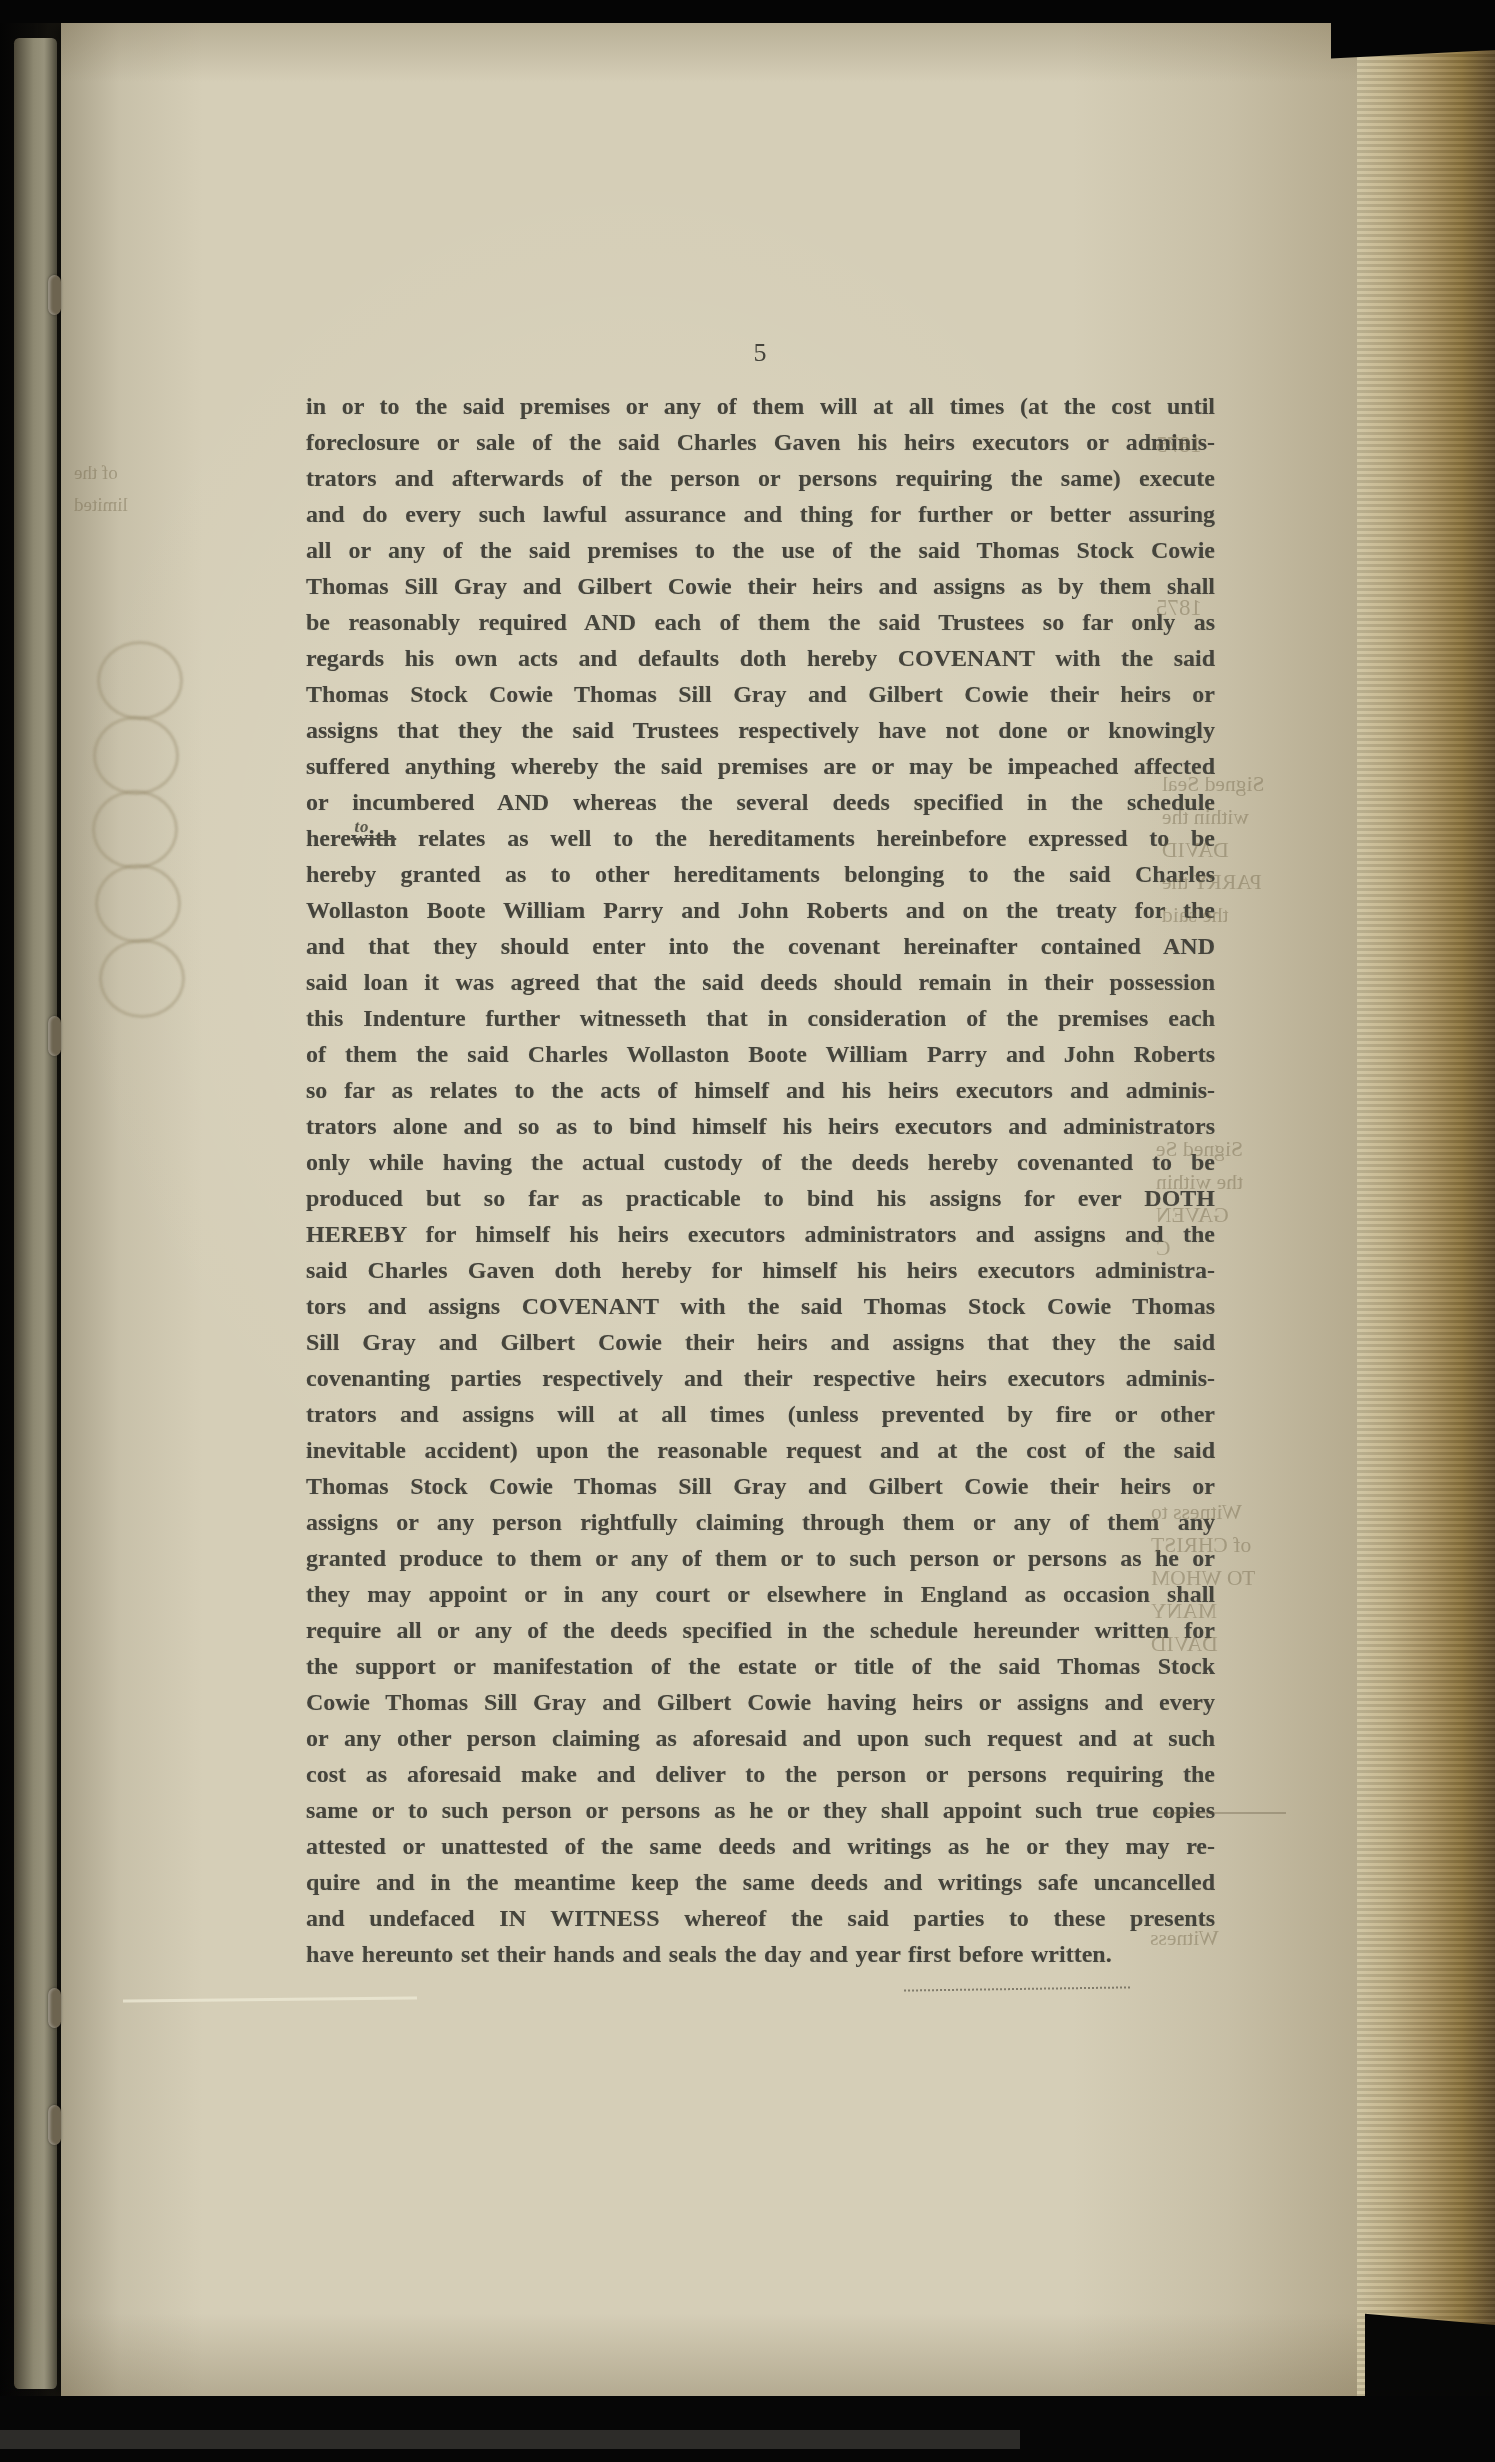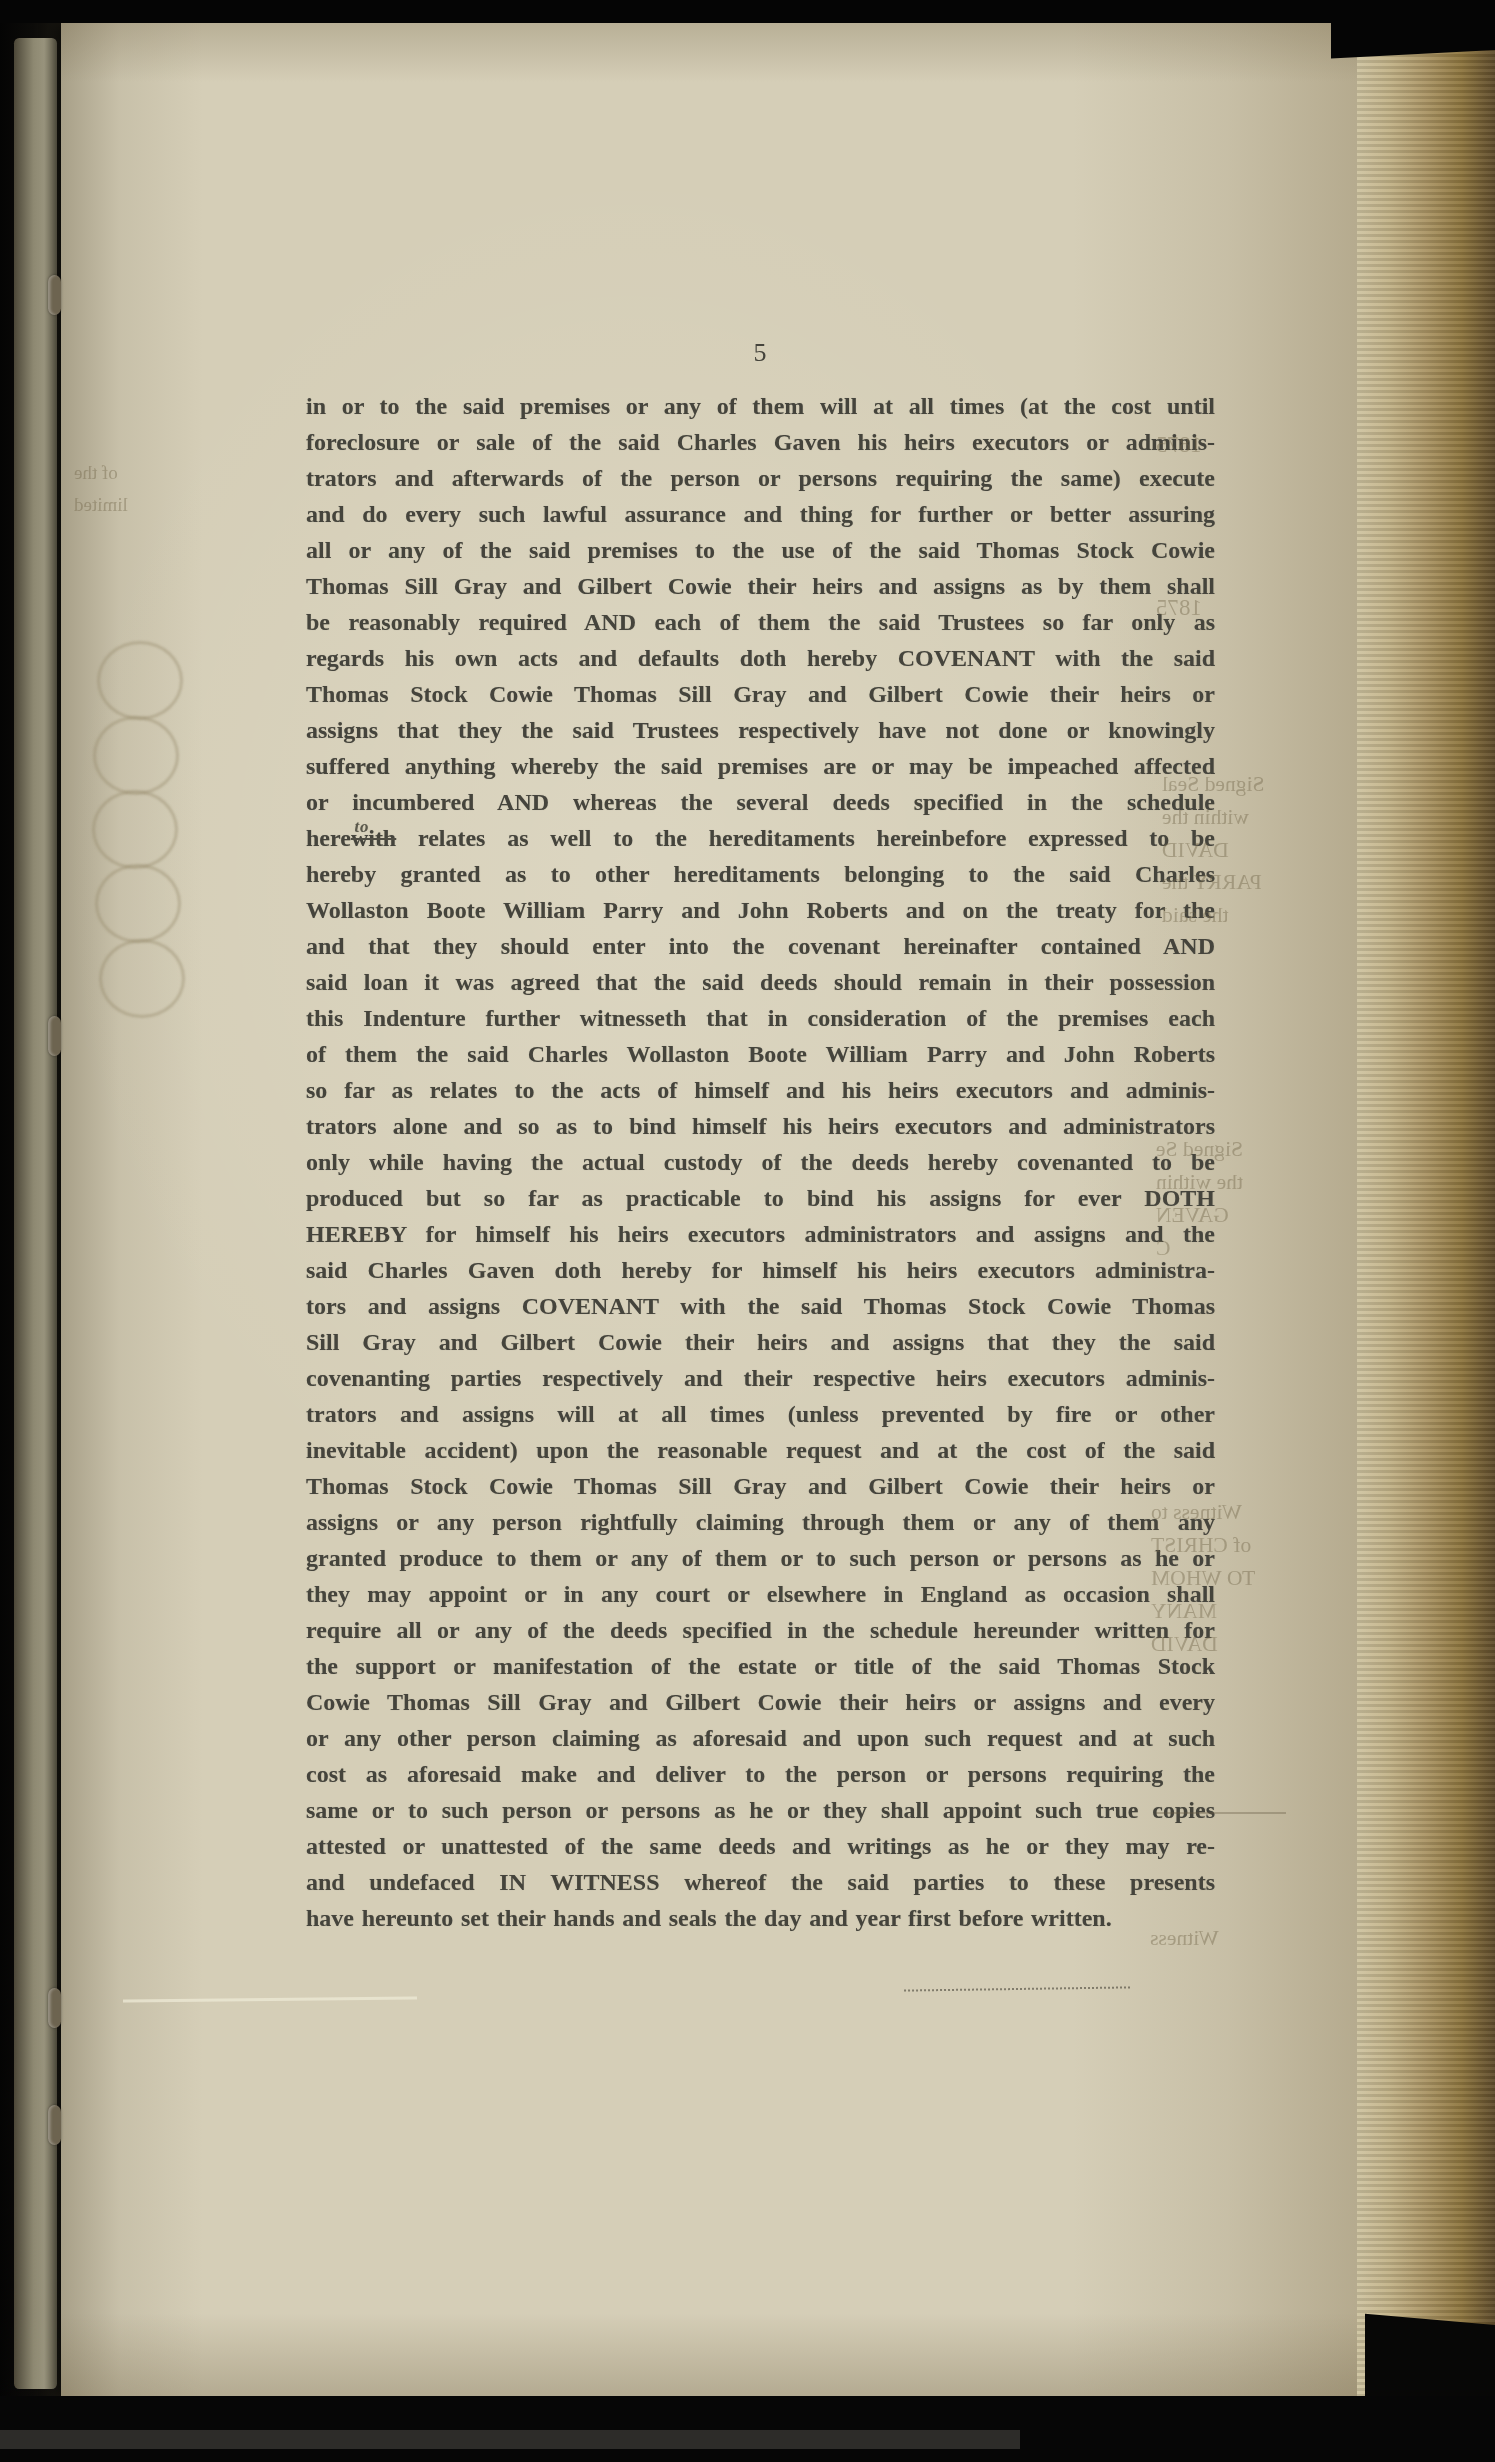--- a/index.html
+++ b/index.html
@@ -123,25 +123,26 @@
       <div class="text-line">Sill Gray and Gilbert Cowie their heirs and assigns that they the said</div>
       <div class="text-line">covenanting parties respectively and their respective heirs executors adminis-</div>
       <div class="text-line">trators and assigns will at all times (unless prevented by fire or other</div>
       <div class="text-line">inevitable accident) upon the reasonable request and at the cost of the said</div>
       <div class="text-line">Thomas Stock Cowie Thomas Sill Gray and Gilbert Cowie their heirs or</div>
       <div class="text-line">assigns or any person rightfully claiming through them or any of them any</div>
       <div class="text-line">granted produce to them or any of them or to such person or persons as he or</div>
       <div class="text-line">they may appoint or in any court or elsewhere in England as occasion shall</div>
       <div class="text-line">require all or any of the deeds specified in the schedule hereunder written for</div>
       <div class="text-line">the support or manifestation of the estate or title of the said Thomas Stock</div>
-      <div class="text-line">Cowie Thomas Sill Gray and Gilbert Cowie their heirs or assigns and every</div>
+      <div class="text-line">Cowie Thomas Sill Gray and Gilbert Cowie having heirs or assigns and every</div>
       <div class="text-line">or any other person claiming as aforesaid and upon such request and at such</div>
       <div class="text-line">cost as aforesaid make and deliver to the person or persons requiring the</div>
       <div class="text-line">same or to such person or persons as he or they shall appoint such true copies</div>
       <div class="text-line">attested or unattested of the same deeds and writings as he or they may re-</div>
+      <div class="text-line">quire and in the meantime keep the same deeds and writings safe uncancelled</div>
       <div class="text-line">and undefaced IN WITNESS whereof the said parties to these presents</div>
       <div class="text-line last-line">have hereunto set their hands and seals the day and year first before written.</div>
     </div>
 </div>
 
 <div class="edge-stack"></div>
 <div class="edge-corner-top"></div>
 <div class="edge-corner-bottom"></div>
 
 <div class="showthrough-layer">

